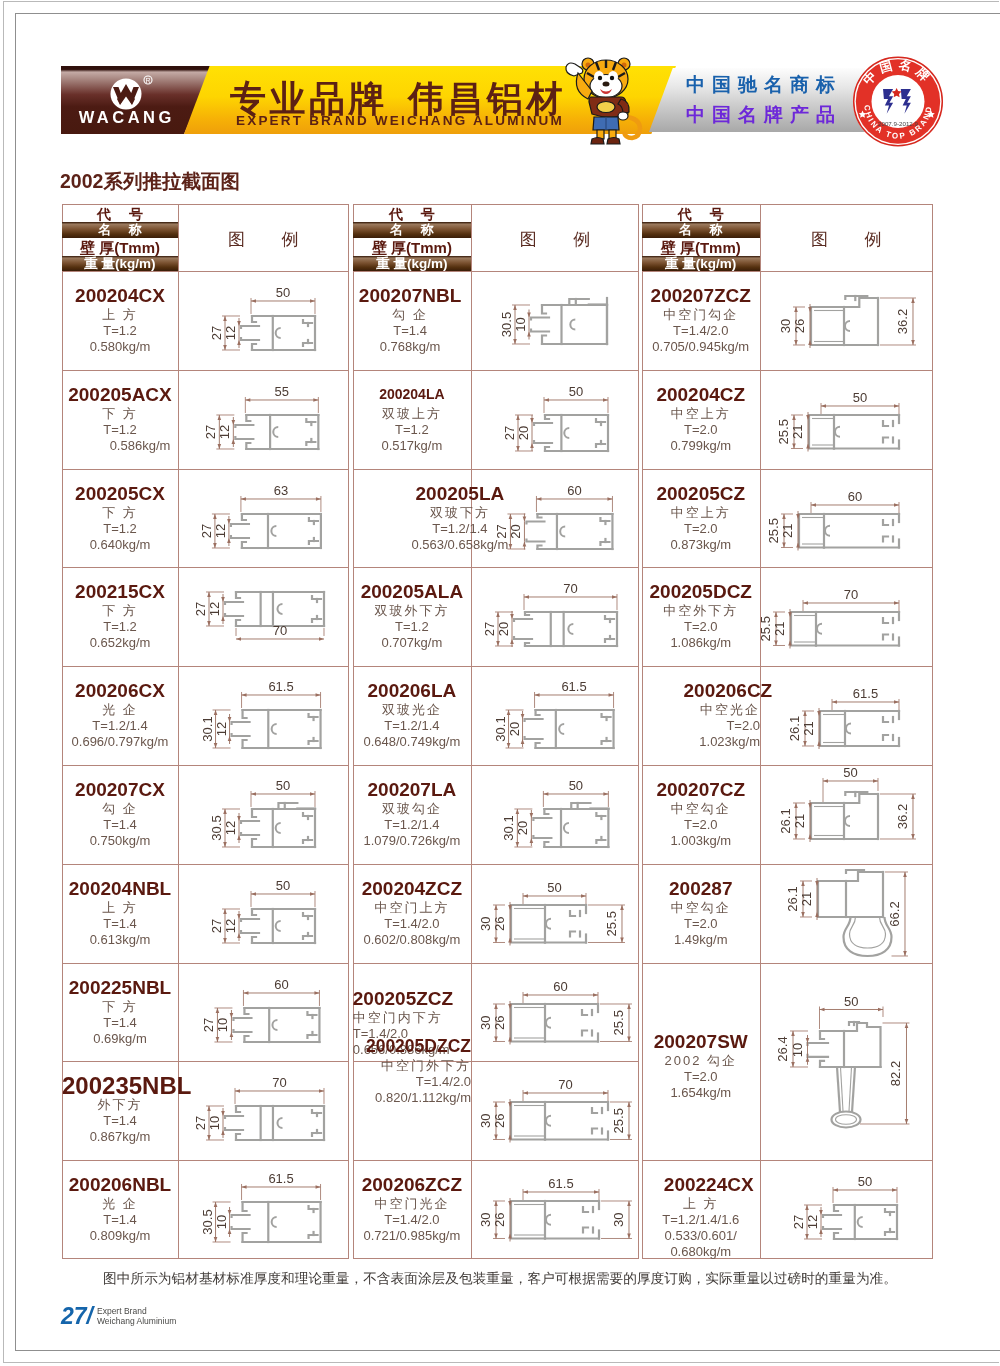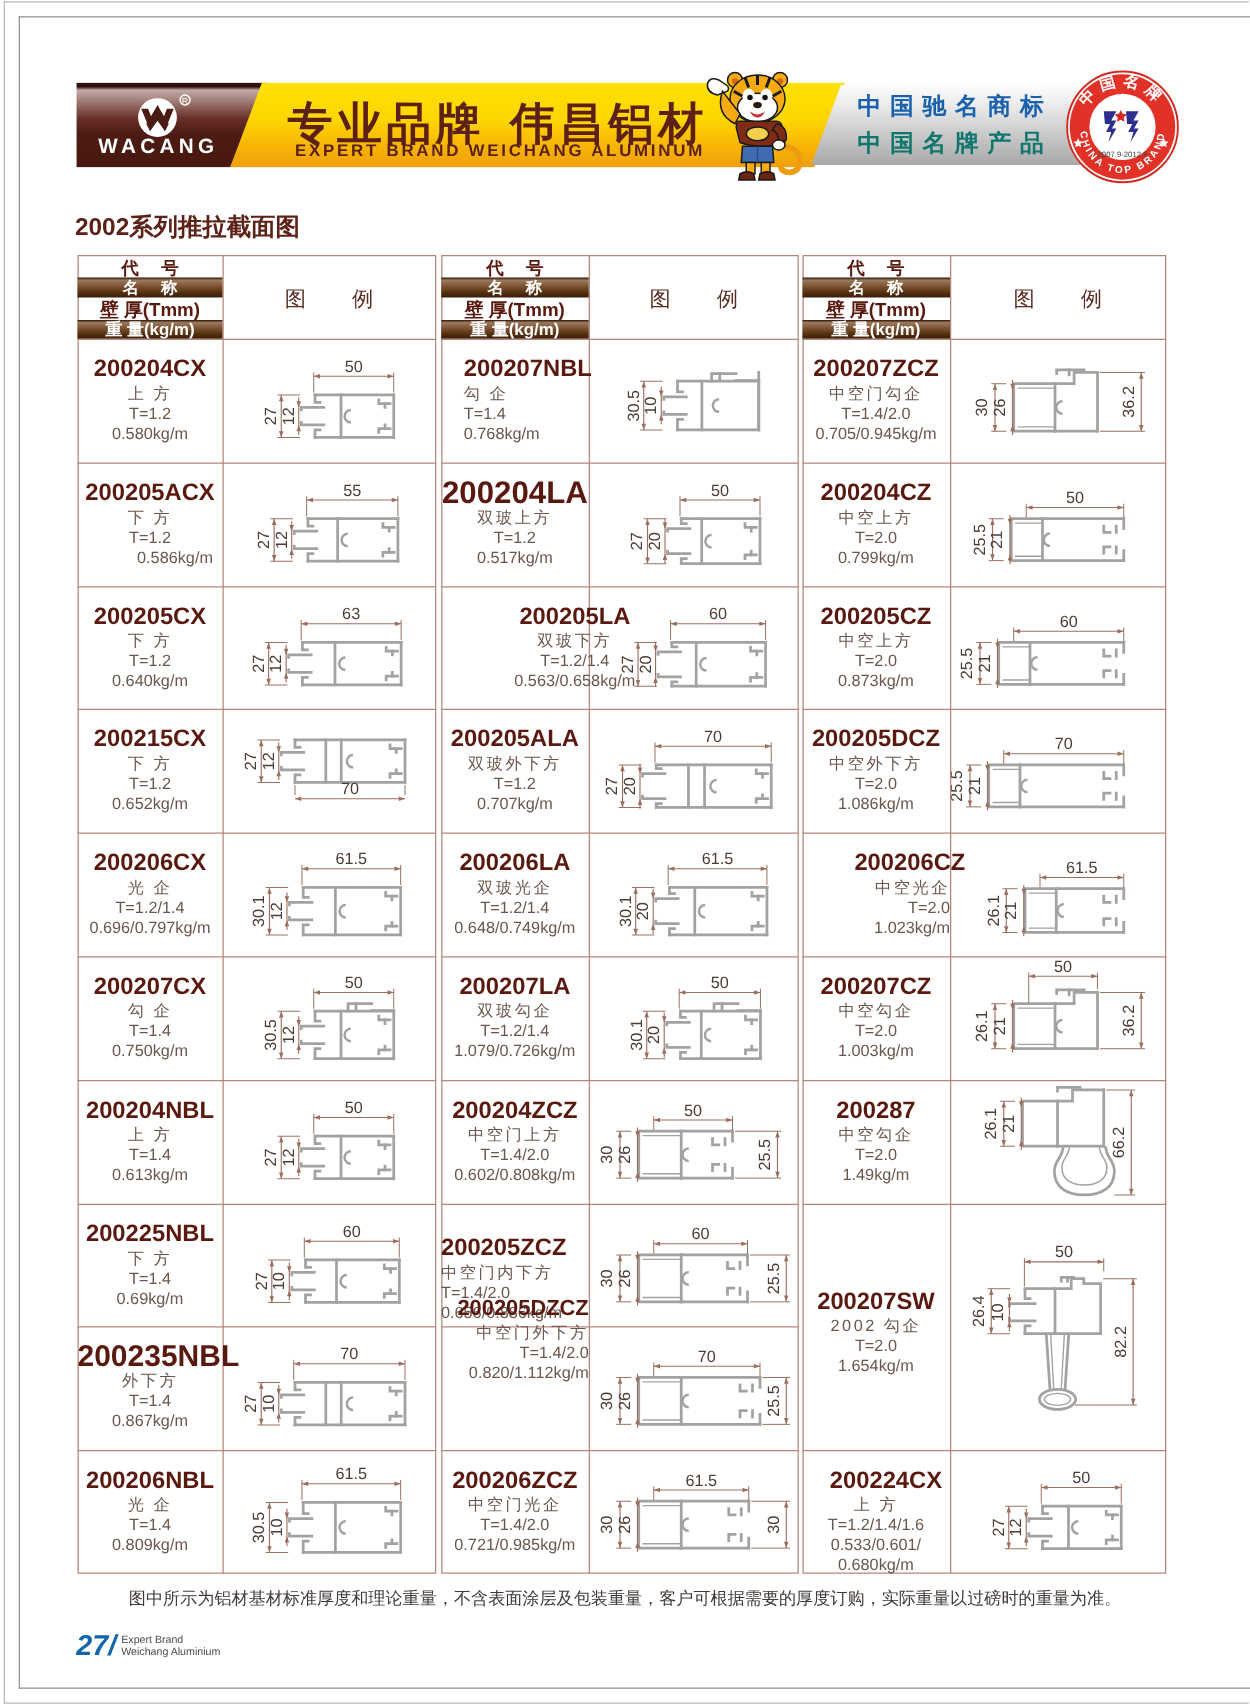--- a/index.html
+++ b/index.html
@@ -32,21 +32,21 @@
 <div class="abs" style="left:184px;top:66px;width:492px;height:68px;background:linear-gradient(180deg,#ffe104 0%,#fed501 45%,#f6b106 78%,#ef9f0a 100%);clip-path:polygon(5.2% 0,100% 0,95% 100%,0 100%);"></div>
 
 <div class="abs" style="left:230px;top:75px;width:360px;color:#5c2114;font-weight:bold;font-size:36px;letter-spacing:3.5px;white-space:nowrap;">专业品牌<span style="letter-spacing:0">&nbsp; </span>伟昌铝材</div>
 
 <div class="abs" style="left:236px;top:113px;width:340px;color:#5c2114;font-weight:bold;font-size:13.5px;letter-spacing:2.2px;white-space:nowrap;">EXPERT BRAND WEICHANG ALUMINUM</div>
 
 <div class="abs" style="left:649px;top:68px;width:216px;height:64px;background:linear-gradient(180deg,#fdfdfd 0%,#e7e7e7 30%,#cfcfcf 55%,#a8a8a8 100%);clip-path:polygon(11% 0,100% 0,100% 100%,0 100%);"></div>
 
 <div class="abs" style="left:686px;top:72px;width:170px;color:#1961ac;font-weight:bold;font-size:19px;letter-spacing:7px;white-space:nowrap;">中国驰名商标</div>
 
-<div class="abs" style="left:686px;top:102px;width:170px;color:#0f766e;font-weight:bold;font-size:19px;letter-spacing:7px;white-space:nowrap;">中国名牌产品</div>
+<div class="abs" style="left:686px;top:102px;width:170px;color:#6d28d9;font-weight:bold;font-size:19px;letter-spacing:7px;white-space:nowrap;">中国名牌产品</div>
 
 <svg class="abs" style="left:560px;top:55px" width="90" height="92" viewBox="0 0 90 92">
 <g stroke="#1a1a1a" stroke-width="1.2">
 <path d="M66,62 q13,1 14,11 q0,9 -8,10 q-7,0 -8,-6" fill="none" stroke="#ef9b10" stroke-width="4.5"></path>
 <circle cx="28" cy="9" r="6" fill="#f8ab10"></circle>
 <circle cx="64" cy="9" r="6" fill="#f8ab10"></circle>
 <circle cx="28" cy="10" r="2.5" fill="#d2690b" stroke="none"></circle>
 <circle cx="64" cy="10" r="2.5" fill="#d2690b" stroke="none"></circle>
 <ellipse cx="46" cy="24" rx="22" ry="19" fill="#f8ab10"></ellipse>
 <path d="M36,7 l3,8 M46,5 l0,8 M56,7 l-3,8 M27,18 l7,4 M65,18 l-7,4" stroke="#1a1a1a" stroke-width="2.4" fill="none"></path>
@@ -543,21 +543,21 @@
 <div class="hrow bband" style="left:352.8px;top:222.0px;width:118.2px;height:15.5px;font-size:13px;font-weight:bold;letter-spacing:7px;text-indent:7px;line-height:15px;">名 称</div>
 
 <div class="hrow" style="left:352.8px;top:238.5px;width:118.2px;font-size:15px;font-weight:bold;color:#5a190f;">壁 厚(Tmm)</div>
 
 <div class="hrow bband" style="left:352.8px;top:255.5px;width:118.2px;height:15.5px;font-size:13.5px;font-weight:bold;line-height:15px;">重 量(kg/m)</div>
 
 <div class="hrow" style="left:471.0px;top:228.0px;width:168.0px;font-size:17px;color:#5a2c22;letter-spacing:16px;text-indent:16px;">图 例</div>
 <div class="abs" style="left:352.8px;top:271.0px;width:286.2px;height:1px;background:#b4857b;"></div>
 <div class="abs" style="left:352.8px;top:369.8px;width:286.2px;height:1px;background:#b4857b;"></div>
 
-<div class="abs" style="left:371px;top:286.0px;width:118.2px;">
+<div class="abs" style="left:351px;top:286.0px;width:118.2px;text-align:center;">
       <div class="codetxt" style="font-size:19px;line-height:19px;">200207NBL</div>
       <div class="sub" style="margin-top:3px;line-height:14px;letter-spacing:2px;">勾 企</div>
       <div class="sub" style="margin-top:2px;line-height:14px;">T=1.4</div>
       <div class="sub" style="margin-top:2px;line-height:14px;">0.768kg/m</div>
     </div>
 
 <svg style="position:absolute;left:472.0px;top:271.0px" width="167.0" height="97.8" viewBox="0 0 167.0 97.8">
       <path d="M70,34 L135,34" fill="none" stroke="#a2a2a0" stroke-width="2.2" stroke-linecap="square"></path>
       <path d="M135,34 L135,73" fill="none" stroke="#a2a2a0" stroke-width="2.2" stroke-linecap="square"></path>
       <path d="M135,73 L70,73" fill="none" stroke="#a2a2a0" stroke-width="2.2" stroke-linecap="square"></path>
@@ -580,21 +580,21 @@
       <line x1="57" y1="46.5" x2="57" y2="60.5" stroke="#9b6f60" stroke-width="0.9"></line>
       <path d="M57,46.5 l-1.8,-5 l3.6,0 z" fill="#9b6f60"></path>
       <path d="M57,60.5 l-1.8,5 l3.6,0 z" fill="#9b6f60"></path>
       <line x1="57" y1="38.5" x2="57" y2="46.5" stroke="#9b6f60" stroke-width="0.9"></line>
       <line x1="57" y1="60.5" x2="57" y2="68.5" stroke="#9b6f60" stroke-width="0.9"></line>
       <text x="53" y="53.5" font-size="13" fill="#4c3c34" text-anchor="middle" font-family="Liberation Sans, sans-serif" transform="rotate(-90 53 53.5)">10</text>
     </svg>
 <div class="abs" style="left:352.8px;top:468.6px;width:286.2px;height:1px;background:#b4857b;"></div>
 
 <div class="abs" style="left:352.8px;top:384.8px;width:118.2px;text-align:center;">
-      <div class="codetxt" style="font-size:25px;line-height:19px;">200204LA</div>
+      <div class="codetxt" style="font-size:14px;line-height:19px;">200204LA</div>
       <div class="sub" style="margin-top:3px;line-height:14px;letter-spacing:2px;">双玻上方</div>
       <div class="sub" style="margin-top:2px;line-height:14px;">T=1.2</div>
       <div class="sub" style="margin-top:2px;line-height:14px;">0.517kg/m</div>
     </div>
 
 <svg style="position:absolute;left:472.0px;top:369.8px" width="167.0" height="97.8" viewBox="0 0 167.0 97.8">
       <path d="M73,45 L136,45" fill="none" stroke="#a2a2a0" stroke-width="2.2" stroke-linecap="square"></path>
       <path d="M136,45 L136,81" fill="none" stroke="#a2a2a0" stroke-width="2.2" stroke-linecap="square"></path>
       <path d="M136,81 L73,81" fill="none" stroke="#a2a2a0" stroke-width="2.2" stroke-linecap="square"></path>
       <path d="M73,45 L73,49.0 L77,49.0" fill="none" stroke="#a2a2a0" stroke-width="2.2" stroke-linecap="square"></path>

